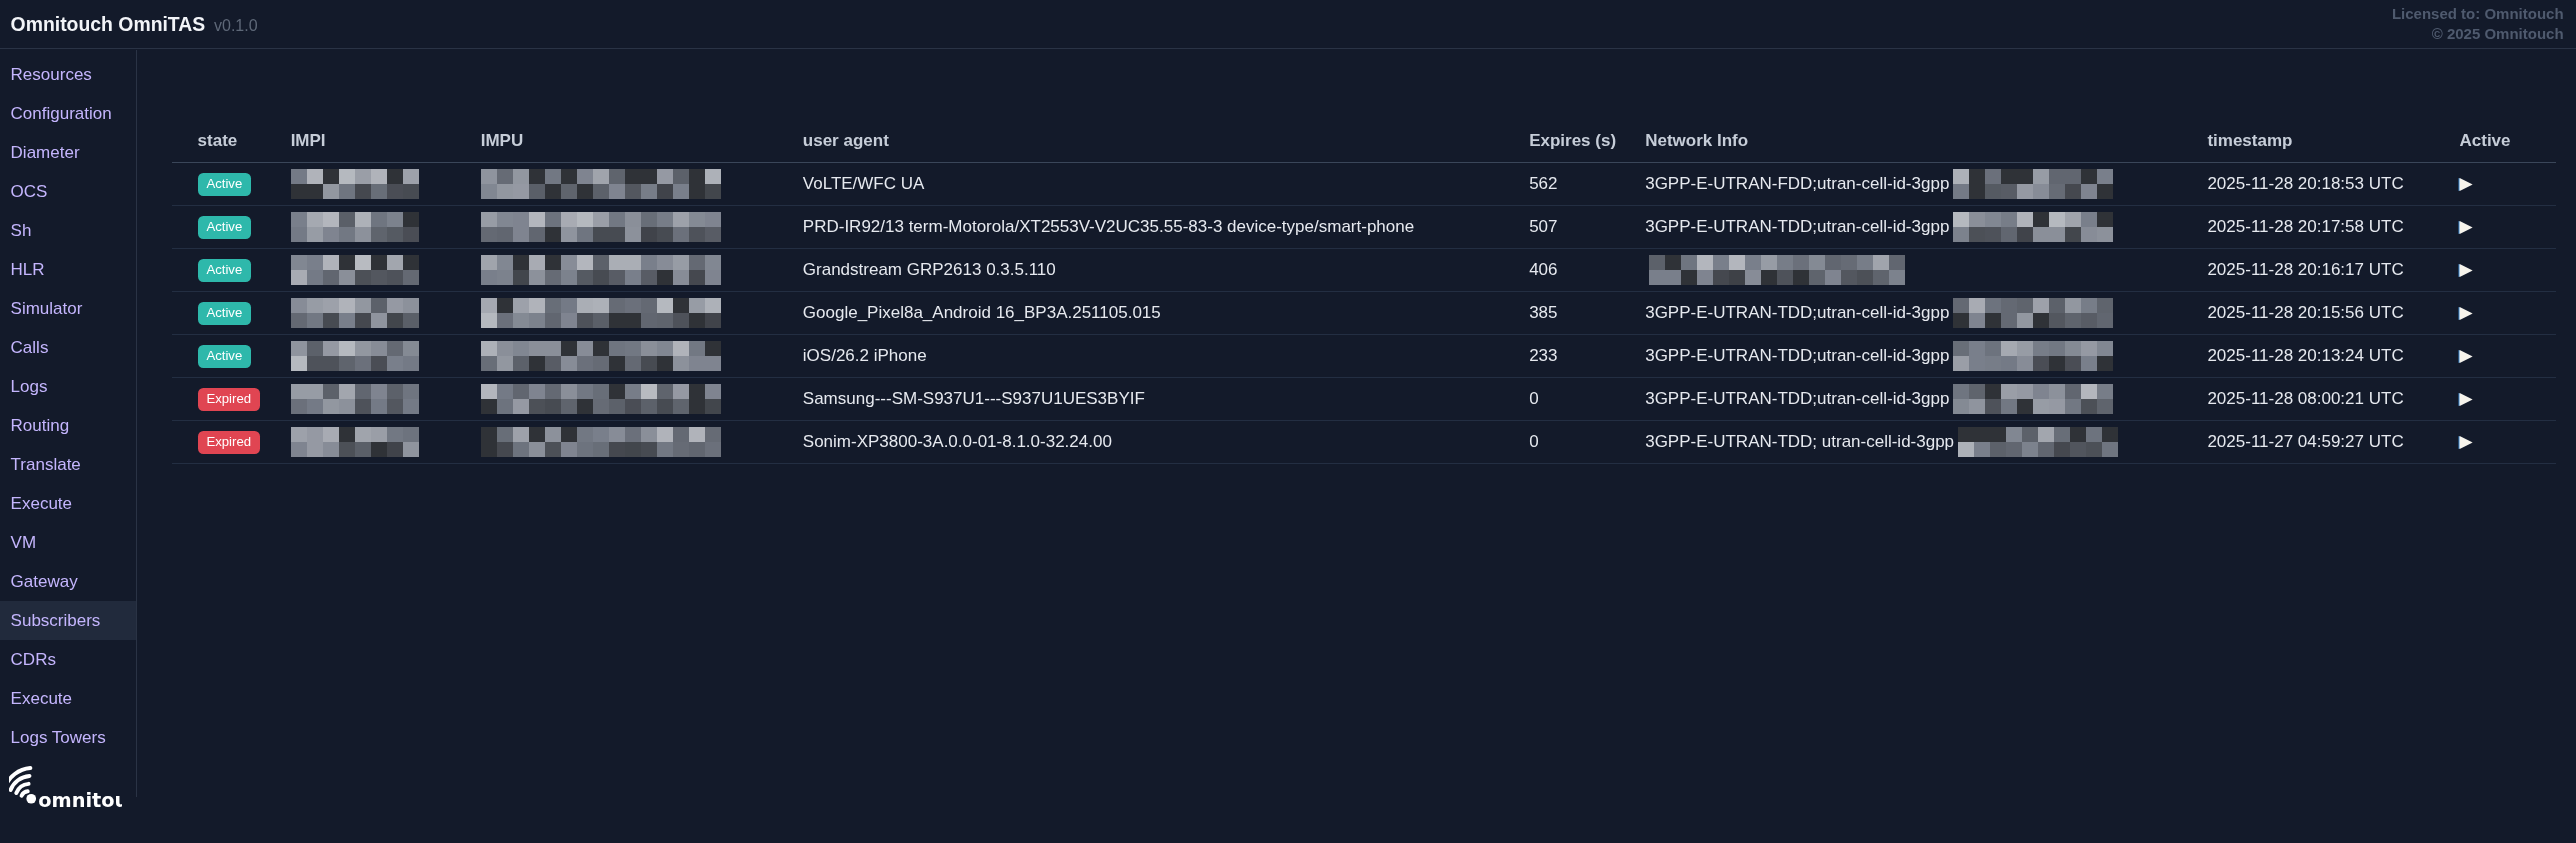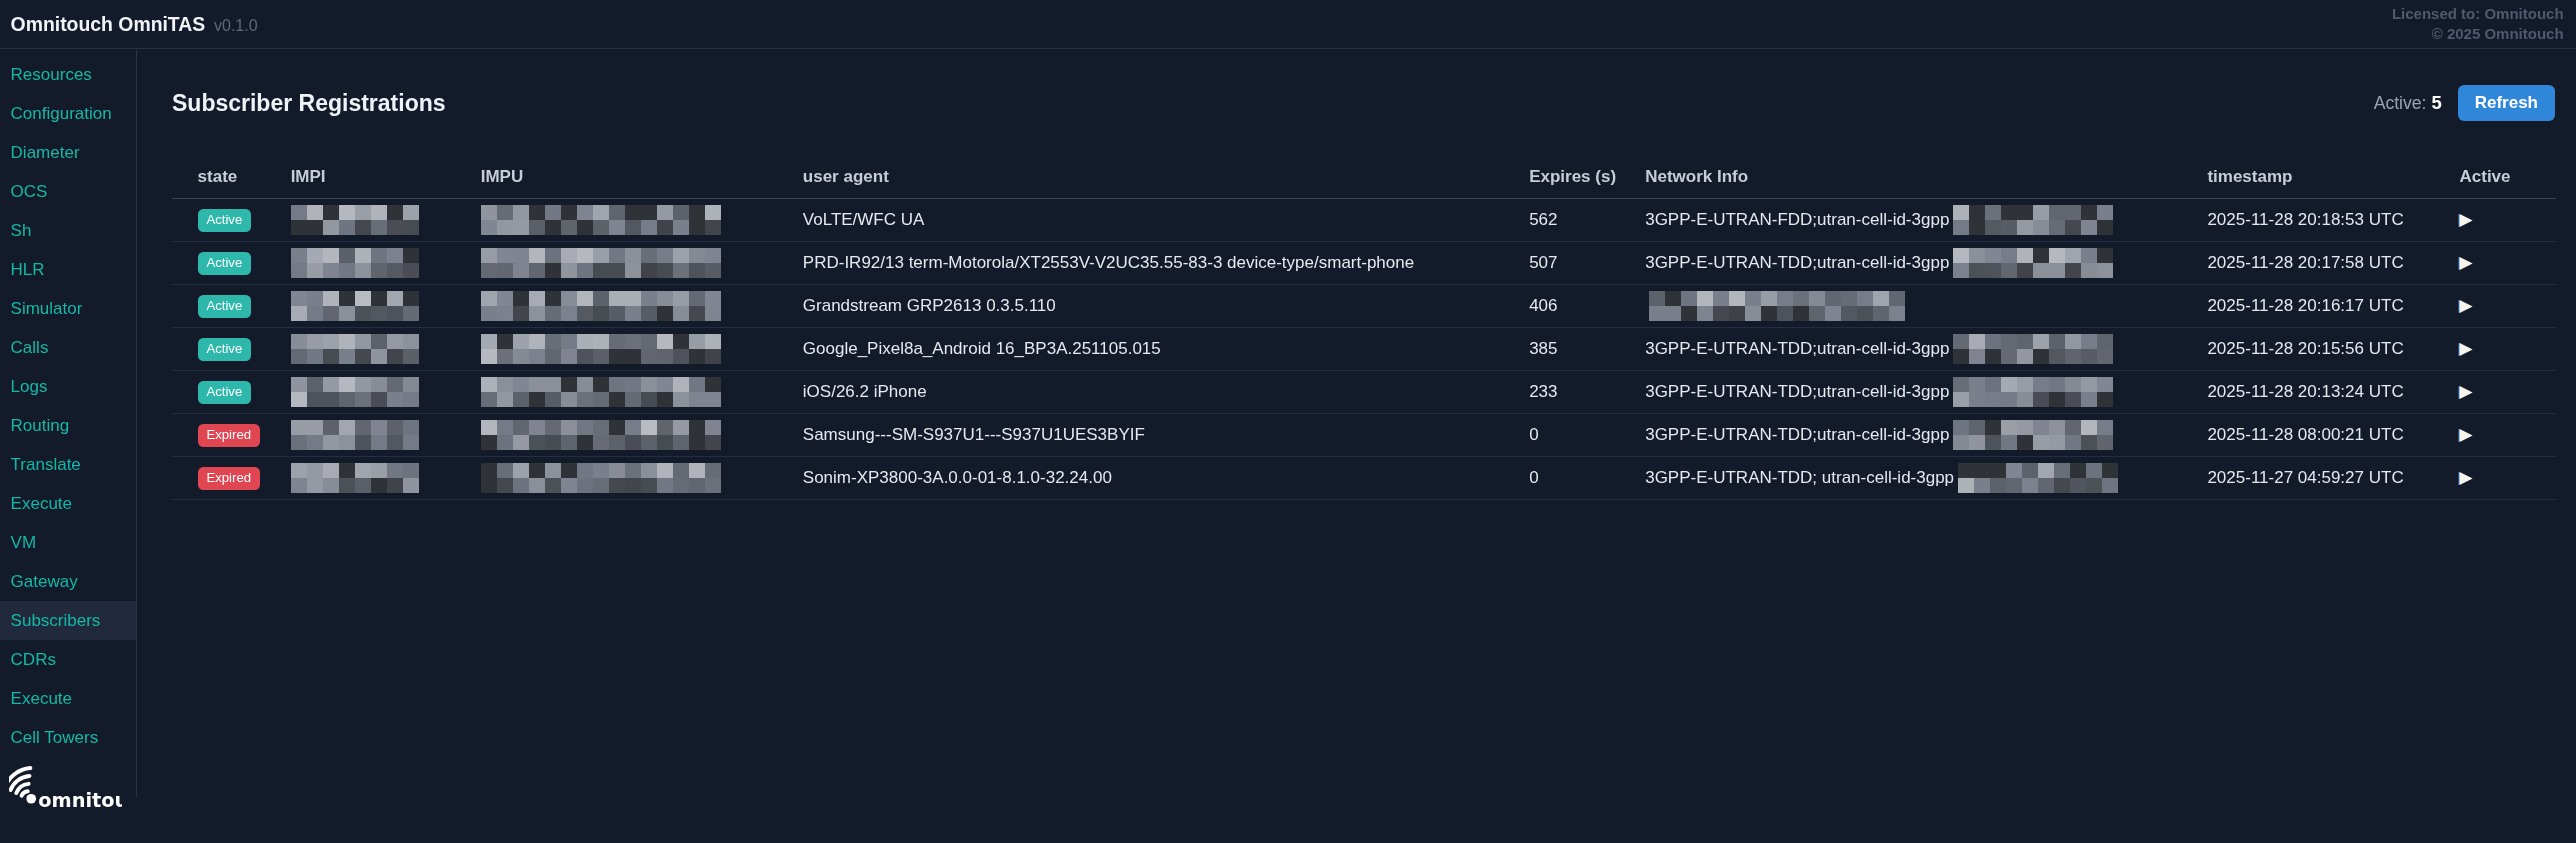--- a/index.html
+++ b/index.html
@@ -21,21 +21,21 @@
   .brand-version { font-size:16px; color:#5e6878; }
   .license { text-align:right; line-height:20px; }
   .license div { font-size:15px; font-weight:bold; color:#4f5a6e; }
   
   .sidebar {
     position:absolute; top:50px; left:0; width:137px; height:747px;
     border-right:0.9px solid #2a3345; padding-top:5.3px;
   }
   .nav-item {
     height:39px; display:flex; align-items:center; padding-left:10.6px;
-    font-size:17px; font-weight:500; color:#14b8a6; cursor:pointer; white-space:nowrap;
+    font-size:17px; font-weight:500; color:#c4b5fd; cursor:pointer; white-space:nowrap;
   }
   .nav-item.active { background:#212a3c; }
   .logo-wrap { margin:3.5px 0 0 8.8px; }
   
   .main { position:absolute; top:50px; left:138px; width:2438px; padding:35px 21px 0 34px; }
   .title-row { display:flex; align-items:center; justify-content:space-between; }
   .page-title { font-size:23px; font-weight:bold; color:#f0f3f8; }
   .title-right { display:flex; align-items:center; gap:16px; }
   .active-count { font-size:17.6px; color:#9aa3b5; }
   .active-count b { color:#ffffff; font-weight:bold; font-size:18.5px; }
@@ -105,44 +105,37 @@
       <div class="nav-item">Calls</div>
       <div class="nav-item">Logs</div>
       <div class="nav-item">Routing</div>
       <div class="nav-item">Translate</div>
       <div class="nav-item">Execute</div>
       <div class="nav-item">VM</div>
       <div class="nav-item">Gateway</div>
       <div class="nav-item active">Subscribers</div>
       <div class="nav-item">CDRs</div>
       <div class="nav-item">Execute</div>
-      <div class="nav-item">Cell Towers</div>
+      <div class="nav-item">Logs Towers</div>
     </div>
   <div class="logo-wrap">
     <svg width="113" height="58" viewBox="0 0 128 66">
       <g stroke="#ffffff" stroke-width="4.5" fill="none" stroke-linecap="round">
         <path d="M 24 8  A 34 34 0 0 0 -5 30"></path>
         <path d="M 23 17 A 25 25 0 0 0 1.5 33"></path>
         <path d="M 22 26 A 16.5 16.5 0 0 0 8 36.5"></path>
         <path d="M 21 34.5 A 8.5 8.5 0 0 0 14 39.5"></path>
       </g>
       <circle cx="25" cy="43" r="5.5" fill="#ffffff"></circle>
       <text x="33" y="52" fill="#ffffff" font-size="22" font-family="DejaVu Sans, sans-serif" font-weight="bold">omnitouch</text>
     </svg>
   </div>
 </nav>
 
 <main class="main">
-  <div class="title-row">
-    <h1 class="page-title">Subscriber Registrations</h1>
-    <div class="title-right">
-      <span class="active-count"><span>Active:</span> <b>5</b></span>
-      <button class="refresh-btn">Refresh</button>
-    </div>
-  </div>
 
 
   <table>
     <colgroup>
       <col style="width:93px">
         <col style="width:190px">
         <col style="width:322px">
         <col style="width:726px">
       <col style="width:116px">
         <col style="width:562px">

